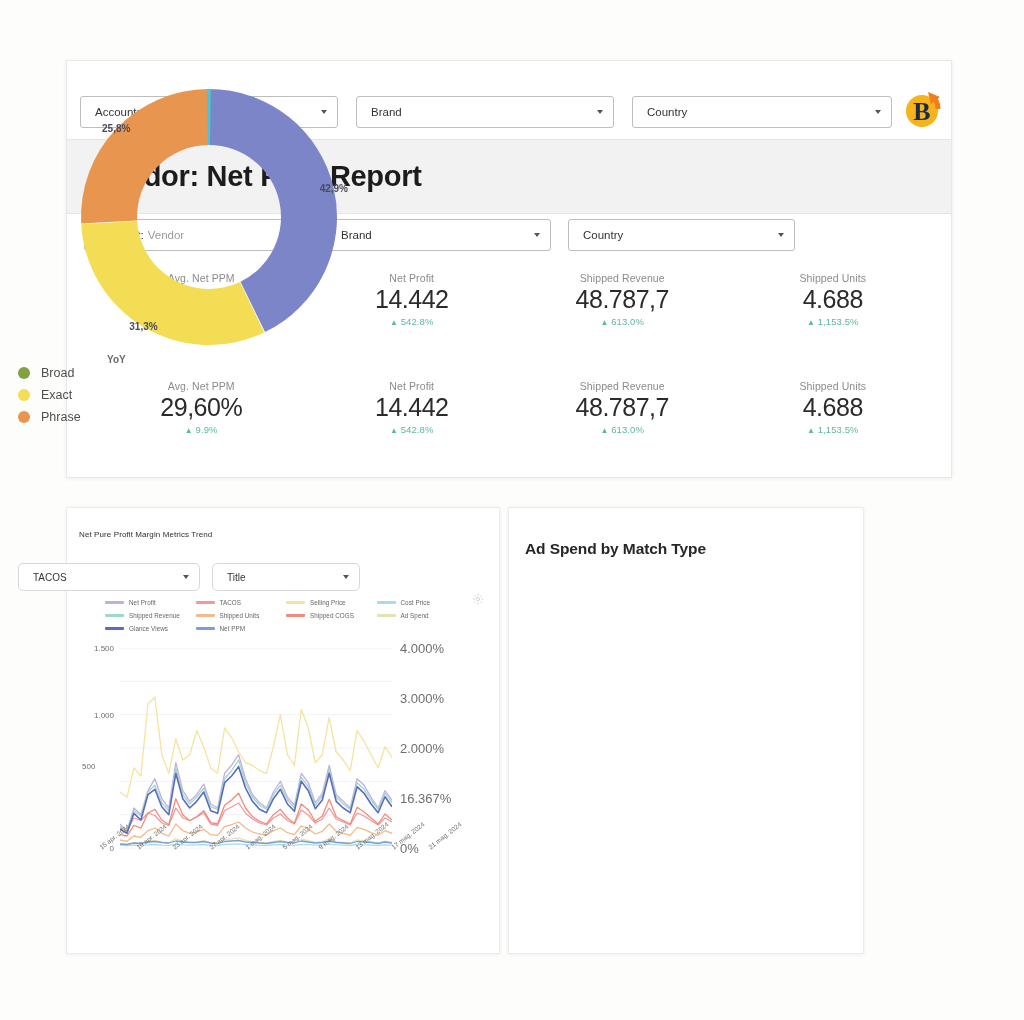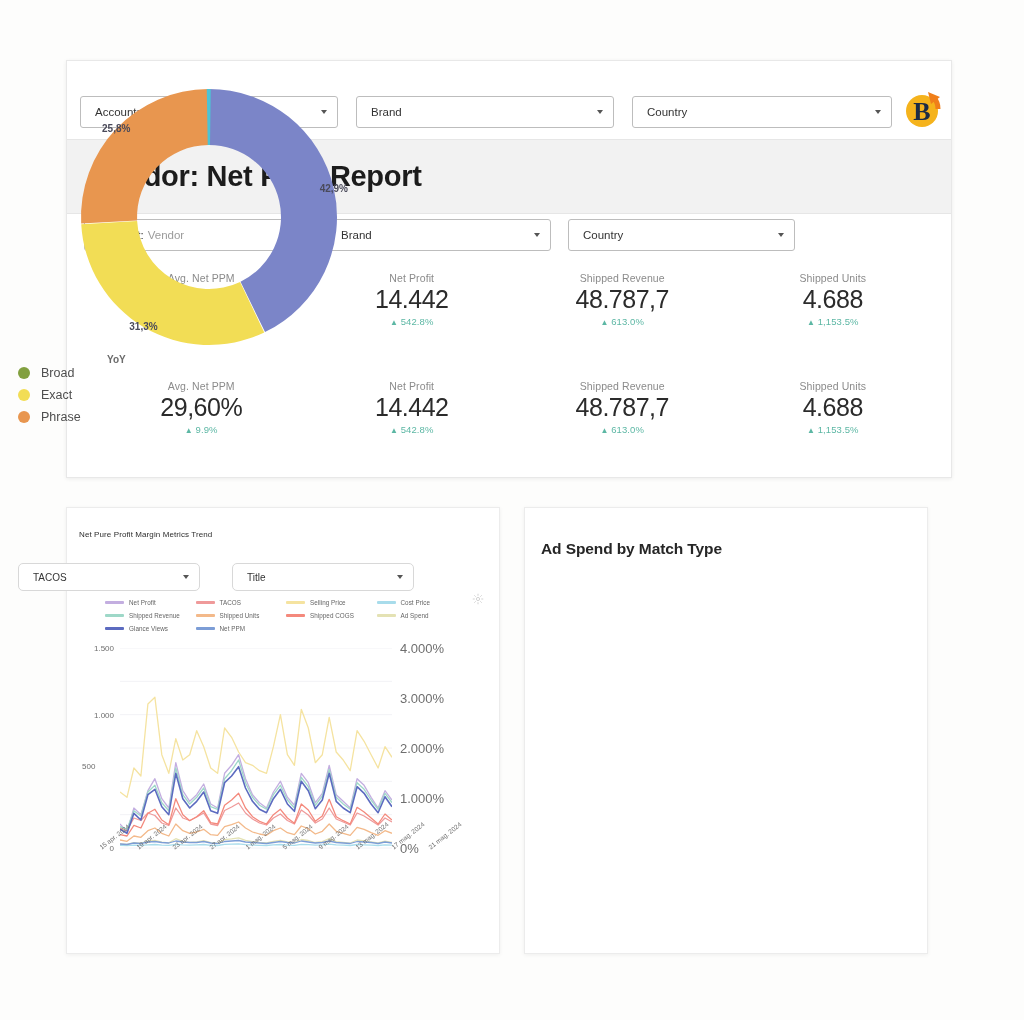--- a/index.html
+++ b/index.html
@@ -110,22 +110,22 @@
     border: 1px solid #ececec;
     box-shadow: 0 1px 4px rgba(0,0,0,0.06);
   }
   #line-chart-title {
     position: absolute; left: 12px; top: 22px;
     font-size: 8px; font-weight: 400; color: #2e2e2e;
     letter-spacing: 0.1px;
   }
   #sel-asin  { position:absolute; left: 18px;  top: 563px; width: 182px; height:28px;
                font-size:10px; border-color:#d8d8d8; border-radius:5px; }
-  #sel-title { position:absolute; left: 212px; top: 563px; width: 182px; height:28px;
-               font-size:10px; border-color:#d8d8d8; border-radius:5px;margin-left:20px; }
+  #sel-title { position:absolute; left: 212px; top: 563px; width: 148px; height:28px;
+               font-size:10px; border-color:#d8d8d8; border-radius:5px; }
   #sel-asin, #sel-title { position: absolute; }
 
   #chart-legend {
     position: absolute; left: 105px; top: 596px;
     width: 360px;
     display: grid;
     grid-template-columns: repeat(4, 1fr);
     grid-auto-rows: 13px;
     column-gap: 2px;
   }
@@ -165,22 +165,22 @@
   .xl {
     position: absolute; top: 0;
     font-size: 6.5px; color: #6b6b6b;
     transform: rotate(-38deg);
     transform-origin: left top;
     white-space: nowrap;
   }
 
   
   #donut-card {
-    position: absolute; left: 524px; top: 507px;
-    width: 404px; height: 447px;
+    position: absolute; left: 508px; top: 507px;
+    width: 356px; height: 447px;
     background: #ffffff;
     border: 1px solid #ececec;
     box-shadow: 0 1px 4px rgba(0,0,0,0.06);
   }
   #donut-title {
     position: absolute; left: 16px; top: 32px;
     font-size: 15.5px; font-weight: 700; color: #262626;
     letter-spacing: -0.1px;
   }
   #donut-svg { position: absolute; left: 64px; top: 72px; }
@@ -350,21 +350,21 @@
   <circle cx="12" cy="12" r="3.2" fill="none" stroke="#8a8a8a" stroke-width="2"></circle>
   <path d="M12 1.5v4M12 18.5v4M1.5 12h4M18.5 12h4M4.6 4.6l2.8 2.8M16.6 16.6l2.8 2.8M19.4 4.6l-2.8 2.8M7.4 16.6l-2.8 2.8" stroke="#8a8a8a" stroke-width="2"></path>
 </svg>
 
 <div id="plot-wrap">
     <div class="axis-lbl-left" style="top: 200px; right: auto; left: 0px; text-align: right; width: 32px; margin-right: 0px;">0</div>
     <div class="axis-lbl-left" style="top: 118px; right: auto; left: 0px; text-align: left; width: 32px; margin-right: 12px;">500</div>
     <div class="axis-lbl-left" style="top: 66.6667px; right: auto; left: 0px; text-align: right; width: 32px; margin-right: 0px;">1.000</div>
     <div class="axis-lbl-left" style="top: 0px; right: auto; left: 0px; text-align: right; width: 32px; margin-right: 0px;">1.500</div>
     <div class="axis-lbl-right" style="top: 200px; left: 318px; margin-left: 0px;">0%</div>
-    <div class="axis-lbl-right" style="top: 150px; left: 318px; margin-left: 0px;">1.000%</div>
+    <div class="axis-lbl-right" style="top: 150px; left: 318px; margin-left: 0px;">16.367%</div>
     <div class="axis-lbl-right" style="top: 100px; left: 318px; margin-left: 0px;">2.000%</div>
     <div class="axis-lbl-right" style="top: 50px; left: 318px; margin-left: 0px;">3.000%</div>
     <div class="axis-lbl-right" style="top: 0px; left: 318px; margin-left: 0px;">4.000%</div>
     <svg width="272" height="204" style="position: absolute; left: 38px; top: 0px;">
       <line x1="0" x2="272" y1="200" y2="200" stroke="#f2f2f6" stroke-width="1"></line>
       <line x1="0" x2="272" y1="166.66666666666669" y2="166.66666666666669" stroke="#f2f2f6" stroke-width="1"></line>
       <line x1="0" x2="272" y1="133.33333333333334" y2="133.33333333333334" stroke="#f2f2f6" stroke-width="1"></line>
       <line x1="0" x2="272" y1="100" y2="100" stroke="#f2f2f6" stroke-width="1"></line>
       <line x1="0" x2="272" y1="66.66666666666669" y2="66.66666666666669" stroke="#f2f2f6" stroke-width="1"></line>
       <line x1="0" x2="272" y1="33.333333333333314" y2="33.333333333333314" stroke="#f2f2f6" stroke-width="1"></line>

